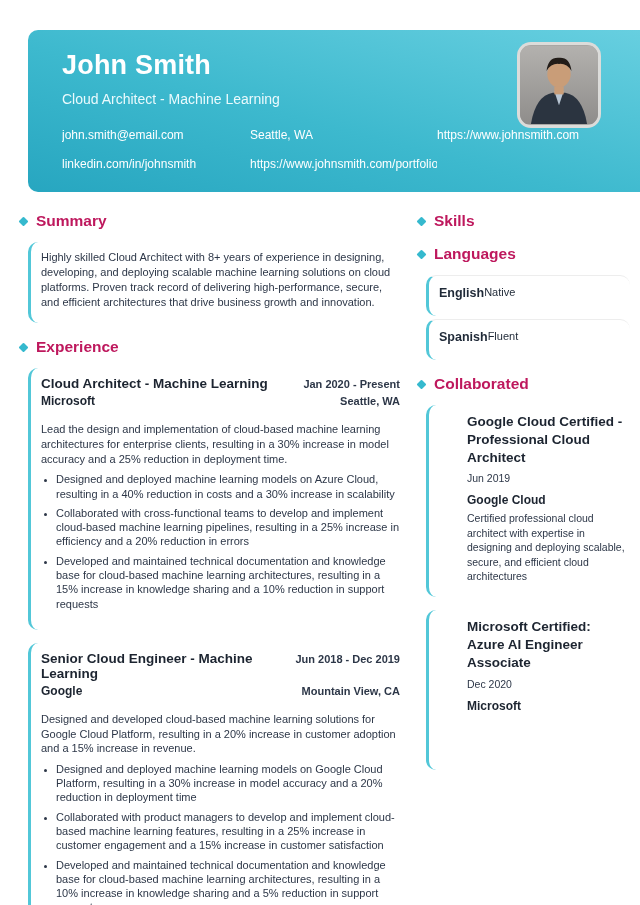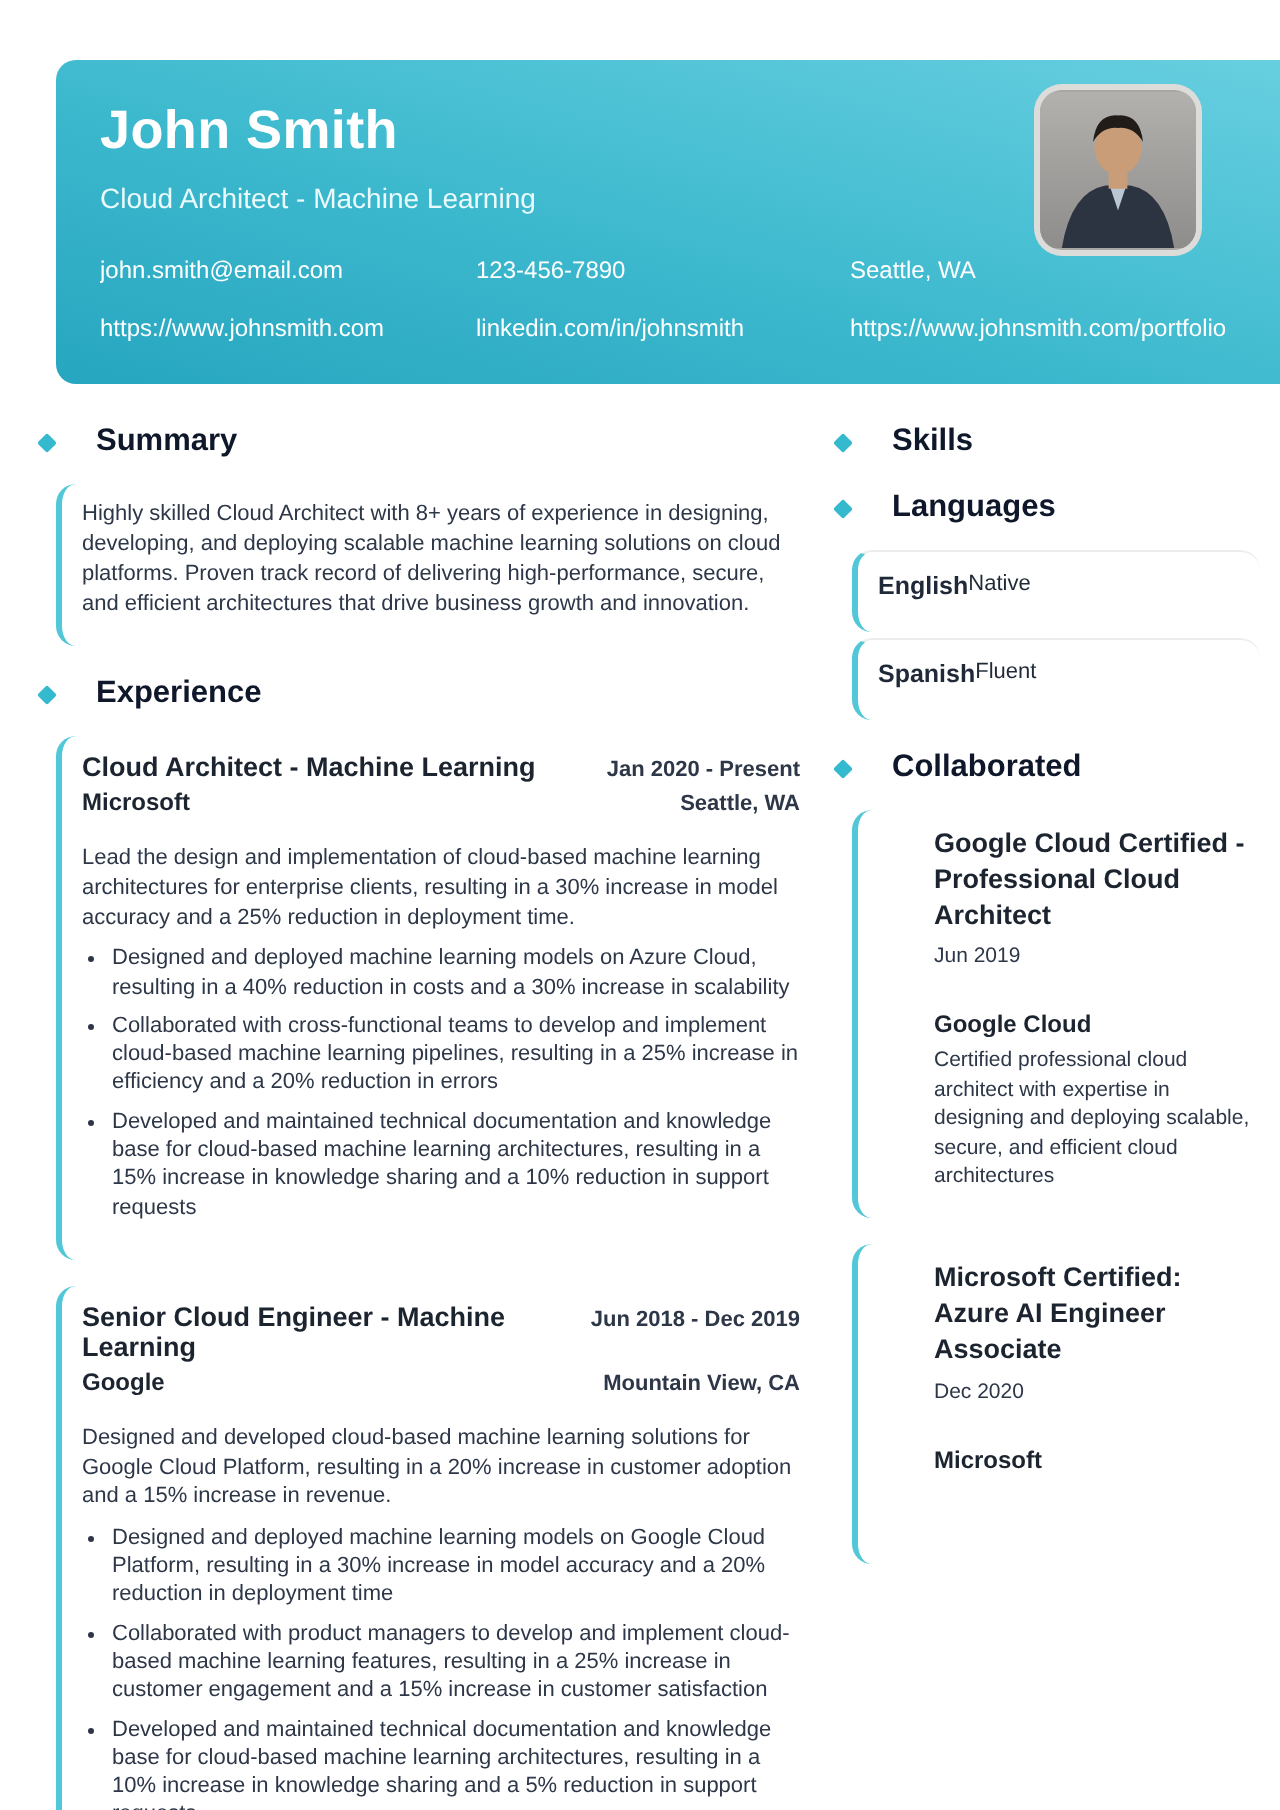--- a/index.html
+++ b/index.html
@@ -7,21 +7,21 @@
   .page {
     position:relative; width:640px; height:905px; overflow:hidden;
     background:#ffffff; font-family:"Liberation Sans", sans-serif; color:#2d3748;
   }
 
   
   .header {
     position:relative; margin:30px 16px 0 28px; width:612px; height:162px;
     border-radius:10px 0 0 10px;
     background:linear-gradient(to top right, #27a6c0 0%, #3db9ce 45%, #67cfe0 100%);
-    padding:20px 0 0 22px; overflow:hidden; color:#ffffff;
+    padding:20px 0 0 34px; overflow:hidden; color:#ffffff;
   }
   .name { font-size:27px; font-weight:700; letter-spacing:.2px; }
   .headline { font-size:14px; font-weight:500; color:#eafafd; margin-top:10px; }
   .contact-grid {
     margin-top:21px; display:grid; grid-template-columns:188px 187px 1fr;
     row-gap:15px; font-size:12px; font-weight:500; white-space:nowrap;
   }
   .contact-grid > div { overflow:hidden; }
   .photo {
     position:absolute; top:12px; right:39px; width:84px; height:86px;
@@ -34,21 +34,21 @@
   .main { display:flex; padding:20px 10px 0 20px; gap:18px; }
   .col-left  { flex:0 0 380px; }
   .col-right { flex:1; min-width:0; }
 
   .section { margin-bottom:15px; }
   .section-heading { display:flex; align-items:center; gap:9px; margin-bottom:12px; }
   .diamond {
     width:7px; height:7px; background:#35b9ce; transform:rotate(45deg);
     border-radius:1px; flex:0 0 auto;
   }
-  .section-heading .label { font-size:15.5px; font-weight:700; color:#0f172a;margin-left:12px; }
+  .section-heading .label { font-size:15.5px; font-weight:700; color:#be185d; }
 
   .card {
     border-left:3px solid #52c7d8; border-radius:10px;
     padding:8px 0 14px 10px; margin-left:8px;
   }
 
   
   .summary-text { font-size:11px; line-height:1.35; font-weight:500; color:#2d3748; }
 
   .job { margin-bottom:13px; }
@@ -70,35 +70,34 @@
     display:flex; justify-content:flex-start; align-items:flex-start;
     border-left:3px solid #52c7d8; border-radius:10px; margin-left:8px;
     padding:10px 6px 16px 10px; border-top:1px solid #ededed; margin-bottom:3px;
   }
   .lang-name  { font-size:12.5px; font-weight:600; color:#1f2937; }
   .lang-level { font-size:11px; font-weight:500; color:#1f2937; }
 
   .cert { margin-bottom:13px;padding-left:38px; }
   .cert-title { font-size:13.5px; font-weight:700; color:#1c2430; line-height:1.32; }
   .cert-date  { font-size:10.5px; font-weight:500; margin-top:6px; }
-  .cert-issuer{ font-size:12px; font-weight:700; color:#1c2430; margin-top:21px; }
+  .cert-issuer{ font-size:12px; font-weight:700; color:#1c2430; margin-top:9px; }
   .cert-desc  { font-size:10.5px; line-height:1.37; font-weight:500; margin-top:4px; }
   .cert-last  { min-height:160px; }
 </style>
 </head>
 <body>
 
 <div class="page">
 
   <div class="header">
     <div class="name">John Smith</div>
     <div class="headline">Cloud Architect - Machine Learning</div>
     <div class="contact-grid">
       <div>john.smith@email.com</div>
-      <div>123-456-7890</div>
       <div>Seattle, WA</div>
       <div>https://www.johnsmith.com</div>
       <div>linkedin.com/in/johnsmith</div>
       <div>https://www.johnsmith.com/portfolio</div>
     </div>
     <div class="photo">
       <svg viewBox="0 0 100 100">
         <defs>
           <linearGradient id="bg" x1="0" y1="0" x2="0" y2="1">
             <stop offset="0" stop-color="#b3b1ae"></stop>

